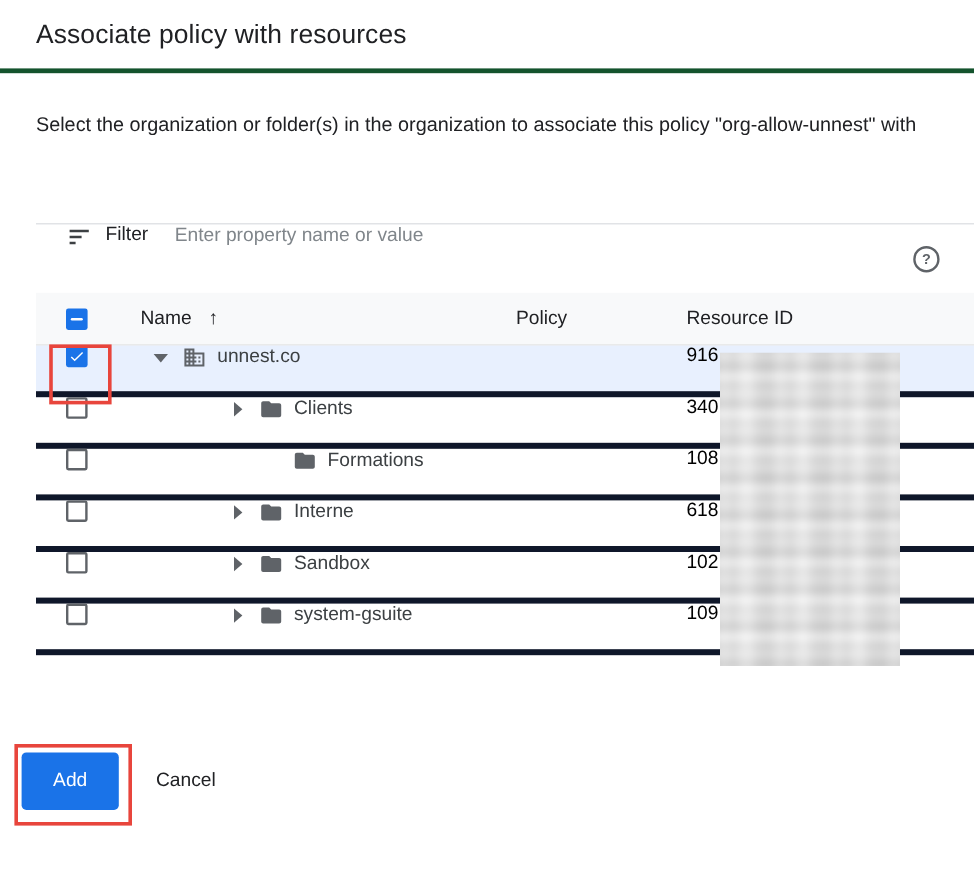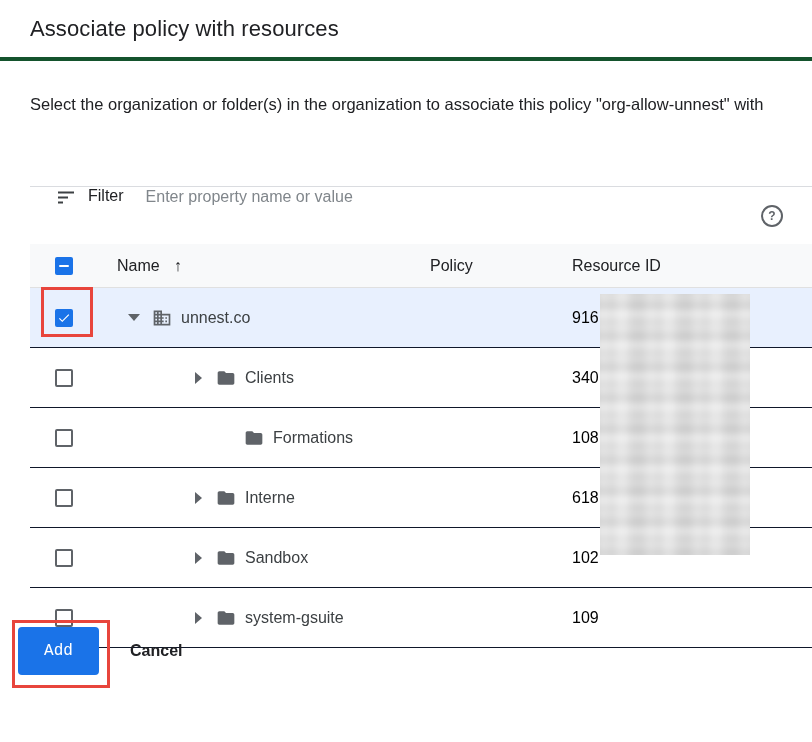--- a/index.html
+++ b/index.html
@@ -21,22 +21,22 @@
   .filter-label{margin-left:12px;font-size:16px;font-weight:500;color:#202124}
   .filter-input{margin-left:20px;flex:1;border:none;outline:none;font-size:16px;color:#202124;background:transparent;font-family:inherit}
   .filter-input::placeholder{color:#80868b}
   .help-icon{position:absolute;right:29px;top:50%;transform:translateY(-50%);
     width:18px;height:18px;border:2px solid #5f6368;border-radius:50%;
     display:flex;align-items:center;justify-content:center;
     font-size:12px;font-weight:700;color:#5f6368;cursor:pointer}
   
   .thead{height:44px;box-sizing:border-box;background:#f8f9fa;border-bottom:1px solid #e0e0e0;
     display:flex;align-items:center;font-size:16px;font-weight:500;color:#202124}
-  .trow{height:60px;box-sizing:border-box;border-bottom:1px solid #0f172a;
-    display:flex;align-items:center;font-size:16px;color:#3c4043;cursor:pointer}
+  .trow{height:43px;box-sizing:border-box;border-bottom:5px solid #0f172a;
+    display:flex;align-items:flex-start;font-size:16px;color:#3c4043;cursor:pointer}
   .trow.selected{background:#e8f0fe}
   .col-cb{width:70px;box-sizing:border-box;padding-left:25px;display:flex;align-items:center;flex:none}
   .col-name{width:330px;flex:none;display:flex;align-items:center}
   .th-name{padding-left:17px;box-sizing:border-box}
   .col-policy{width:142px;flex:none}
   .col-rid{flex:1;display:flex;align-items:center}
   .sort-arrow{margin-left:14px;font-size:16px;font-weight:700;color:#202124;cursor:pointer}
   
   .cb{width:18px;height:18px;box-sizing:border-box;border-radius:2px;flex:none;
     display:flex;align-items:center;justify-content:center;cursor:pointer}
@@ -56,23 +56,23 @@
   
   .blur-clip{position:absolute;left:570px;top:108px;width:150px;height:261px;overflow:hidden;z-index:5;pointer-events:none}
   .blur-clip .noise{position:absolute;inset:-10px;filter:blur(4px);
     background-color:#e3e3e3;
     background-image:
       repeating-linear-gradient(0deg, rgba(255,255,255,.65) 0 7px, rgba(175,175,175,.4) 7px 15px, rgba(232,232,232,.55) 15px 24px, rgba(200,200,200,.4) 24px 31px),
       repeating-linear-gradient(90deg, #cdcdcd 0 9px, #ececec 9px 17px, #d8d8d8 17px 26px, #f4f4f4 26px 38px, #d2d2d2 38px 47px);}
   
   .btn-add{position:absolute;left:18px;top:627px;width:81px;height:48px;
     background:#1a73e8;color:#fff;border:none;border-radius:4px;
-    font-size:16px;font-weight:500;font-family:Liberation Mono, monospace;cursor:pointer}
+    font-size:16px;font-weight:500;font-family:Liberation Sans, sans-serif;cursor:pointer}
   .btn-cancel{position:absolute;left:122px;top:627px;height:48px;padding:0 8px;
-    background:none;border:none;font-size:16px;font-weight:700;color:#202124;
+    background:none;border:none;font-size:16px;font-weight:400;color:#202124;
     font-family:inherit;cursor:pointer}
   
   .anno{position:absolute;border:3px solid #e8453c;z-index:10;pointer-events:none}
   #anno-cb{left:41px;top:287px;width:46px;height:44px}
   #anno-add{left:12px;top:620px;width:92px;height:62px}
 </style>
 </head>
 <body>
 
 <div class="title-bar">

